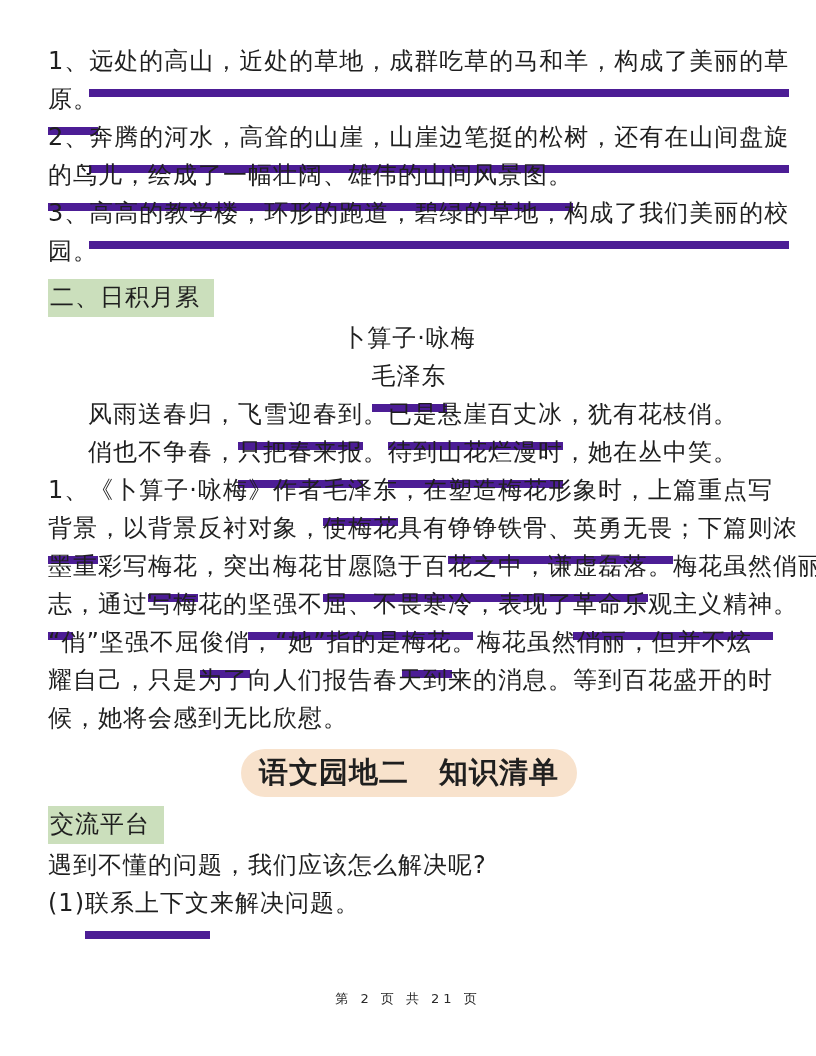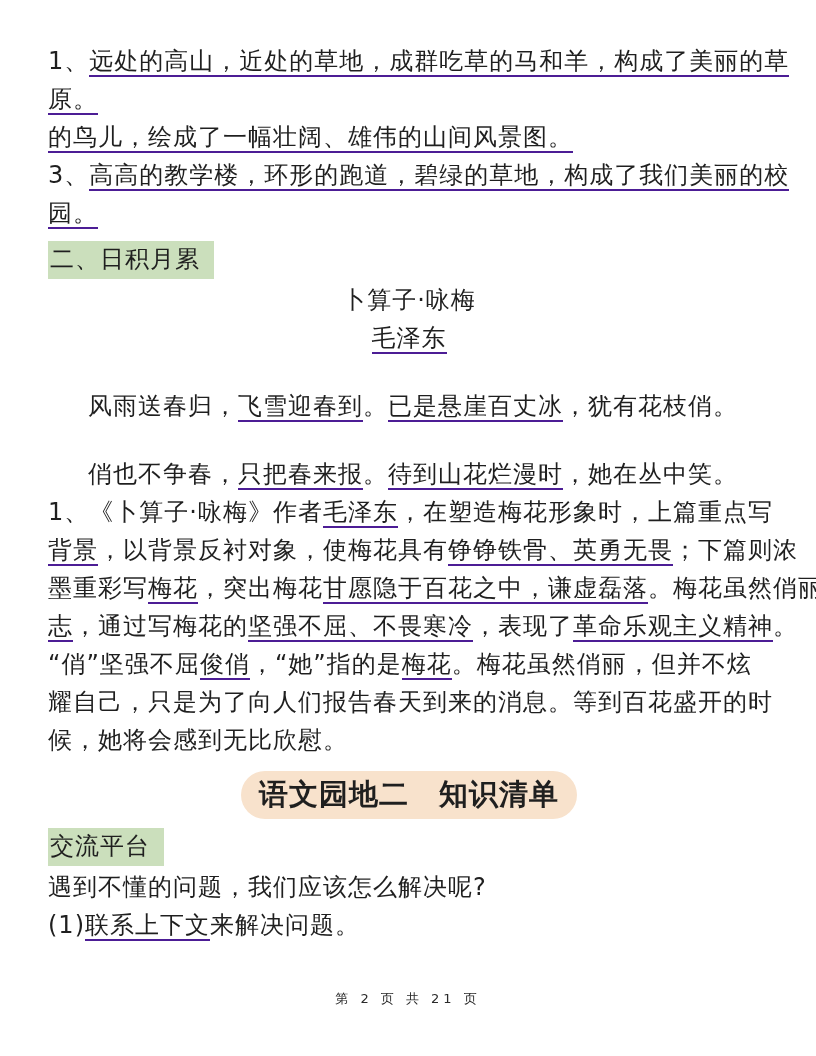--- a/index.html
+++ b/index.html
@@ -22,25 +22,25 @@
   }
   .line {
     font-size: 24px;
     line-height: 38px;
     min-height: 38px;
     letter-spacing: 1px;
     white-space: nowrap;
   }
   .seg { display: inline; }
   .u {
-    border-bottom: 2px solid #4c1d95;
-    padding-bottom: 0;
+    border-bottom: 8px solid #4c1d95;
+    padding-bottom: 14px;
   }
   .center { text-align: center; }
-  .poem { padding-left: 40px; margin-top: 30px; }
+  .poem { padding-left: 40px; }
   .green {
     margin: 8px 0 2px 0;
   }
   .green .seg {
     display: inline-block;
     background: var(--green, #cbdfbc);
     font-weight: normal;
     padding: 1px 14px 3px 2px;
     line-height: 34px;
   }
@@ -68,20 +68,21 @@
     color: #2a2a2a;
   }
 </style>
 </head>
 <body>
 
 <div class="page">
   <div class="content">
       <div class="line body"><span class="seg">1、</span><span class="seg u">远处的高山，近处的草地，成群吃草的马和羊，构成了美丽的草</span></div>
       <div class="line body"><span class="seg u">原。</span></div>
+      <div class="line body"><span class="seg">2、</span><span class="seg u">奔腾的河水，高耸的山崖，山崖边笔挺的松树，还有在山间盘旋</span></div>
       <div class="line body"><span class="seg u">的鸟儿，绘成了一幅壮阔、雄伟的山间风景图。</span></div>
       <div class="line body"><span class="seg">3、</span><span class="seg u">高高的教学楼，环形的跑道，碧绿的草地，构成了我们美丽的校</span></div>
       <div class="line body"><span class="seg u">园。</span></div>
       <div class="line green"><span class="seg">二、日积月累</span></div>
       <div class="line center"><span class="seg">卜算子·咏梅</span></div>
       <div class="line center"><span class="seg u">毛泽东</span></div>
       <div class="line poem"><span class="seg">风雨送春归，</span><span class="seg u">飞雪迎春到</span><span class="seg">。</span><span class="seg u">已是悬崖百丈冰</span><span class="seg">，犹有花枝俏。</span></div>
       <div class="line poem"><span class="seg">俏也不争春，</span><span class="seg u">只把春来报</span><span class="seg">。</span><span class="seg u">待到山花烂漫时</span><span class="seg">，她在丛中笑。</span></div>
       <div class="line body"><span class="seg">1、《卜算子·咏梅》作者</span><span class="seg u">毛泽东</span><span class="seg">，在塑造梅花形象时，上篇重点写</span></div>
       <div class="line body"><span class="seg u">背景</span><span class="seg">，以背景反衬对象，使梅花具有</span><span class="seg u">铮铮铁骨、英勇无畏</span><span class="seg">；下篇则浓</span></div>

